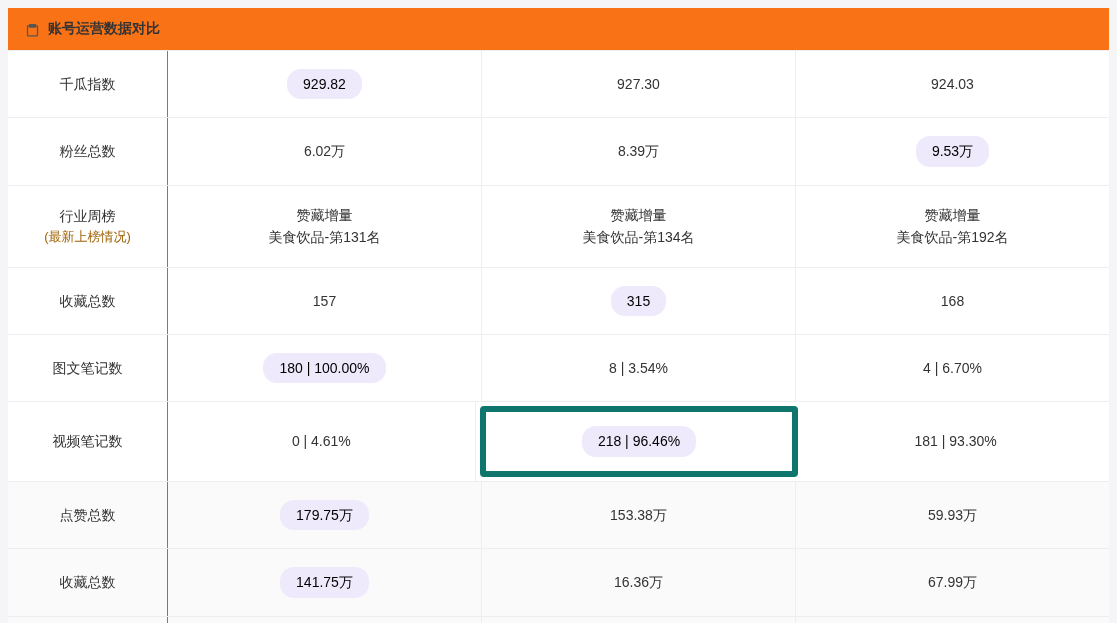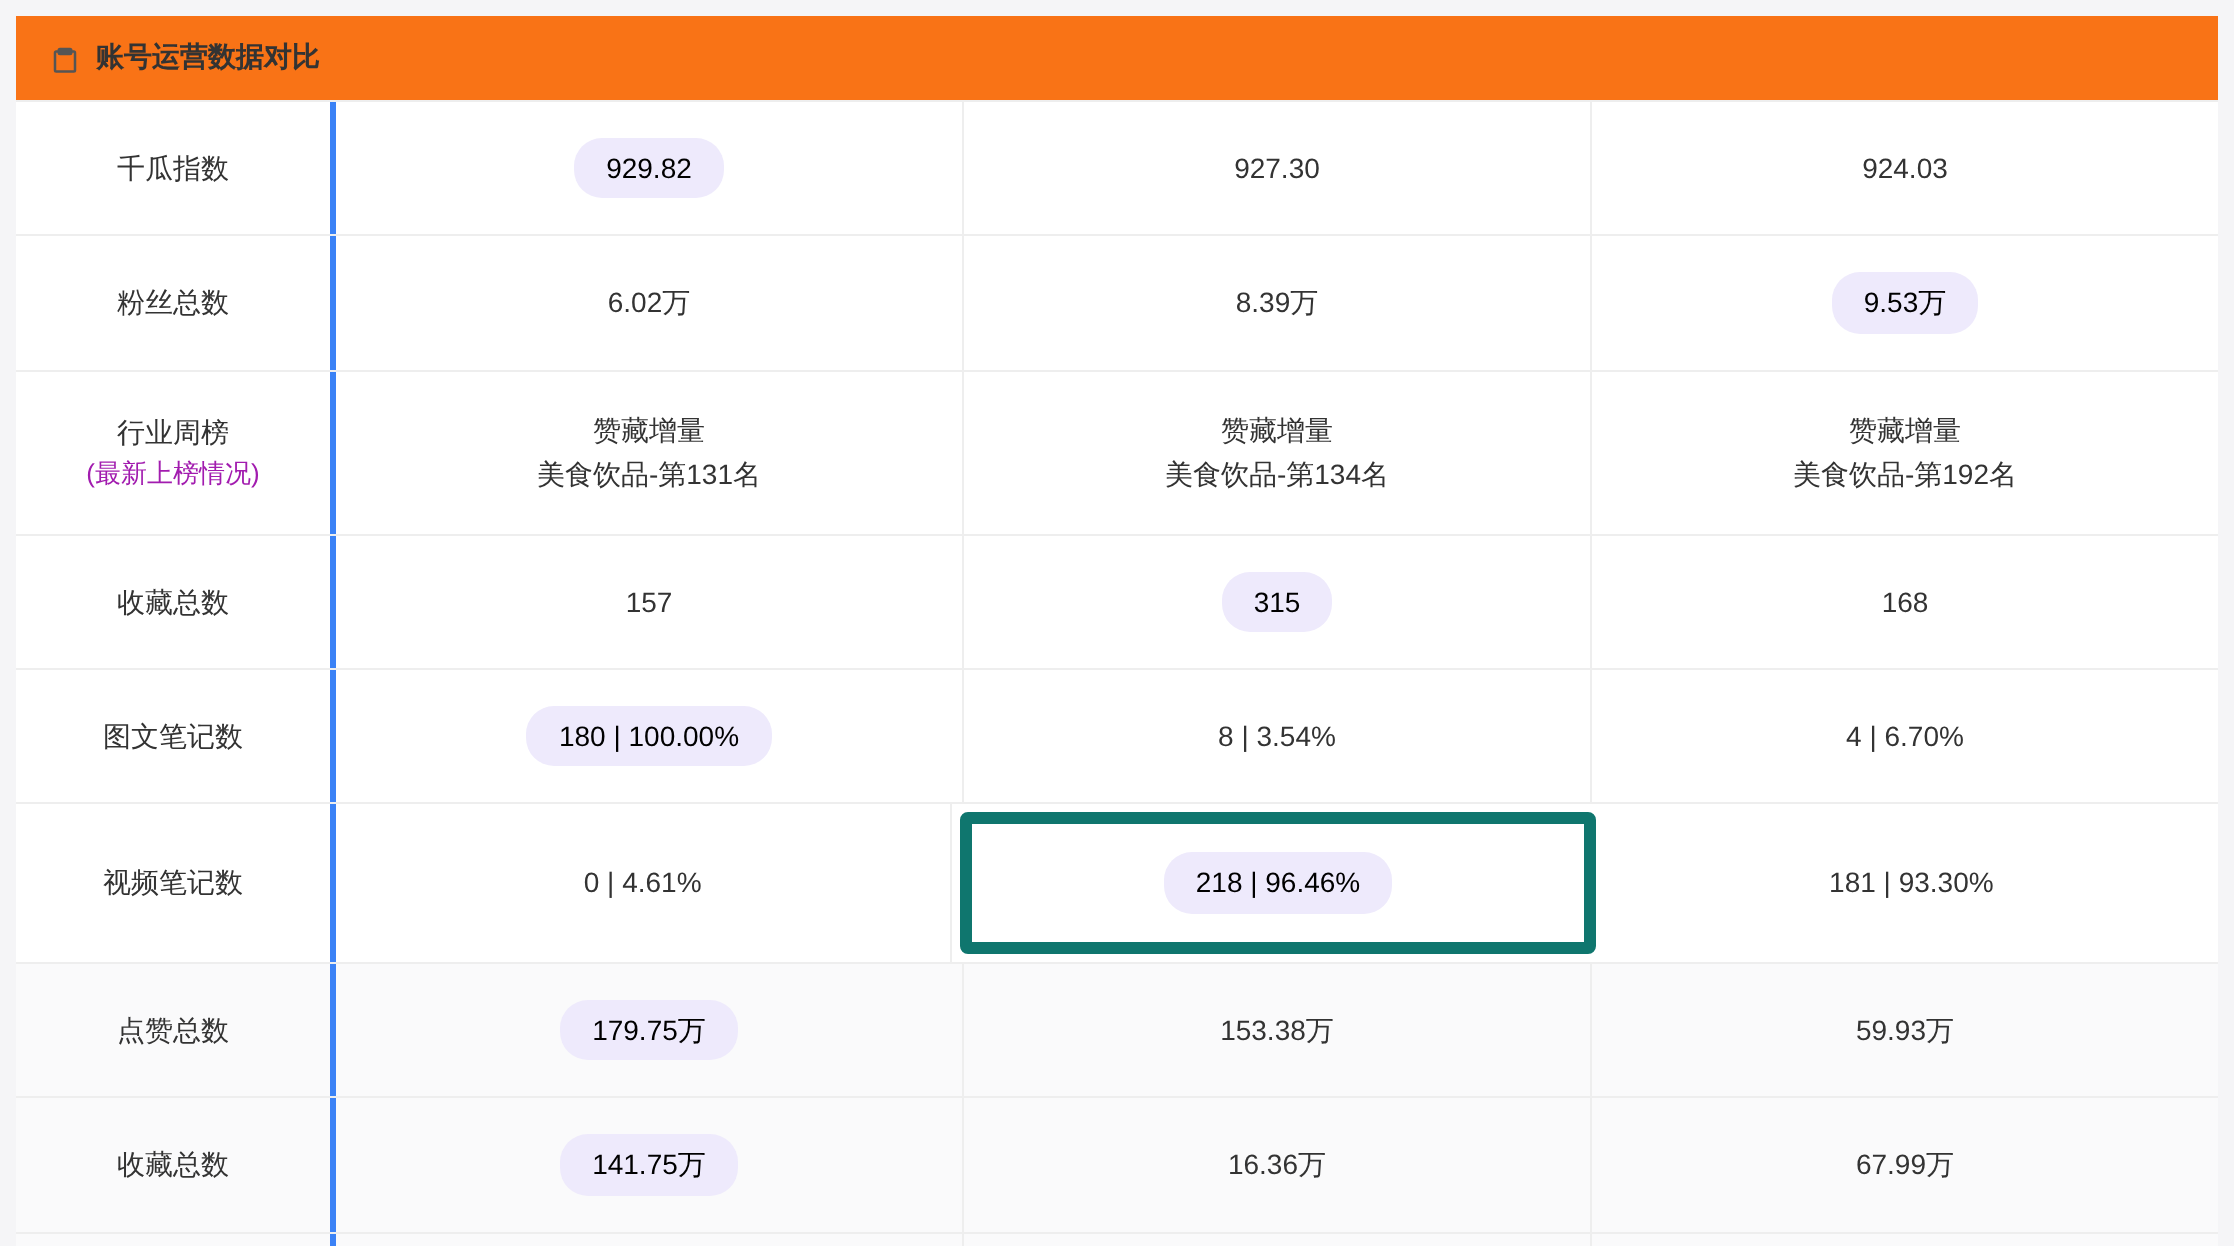--- a/index.html
+++ b/index.html
@@ -36,21 +36,21 @@
     .label-cell {
       width: 160px;
       flex-shrink: 0;
       padding: 18px 10px;
       text-align: left;
       color: #333;
       display: flex;
       flex-direction: column;
       justify-content: center;
       align-items: center;
-      border-right: 3px solid #3b82f6;
+      border-right: 1px solid #3b82f6;
       line-height: 1.6;
     }
     .data-cell {
       flex: 1;
       padding: 18px 10px;
       text-align: center;
       display: flex;
       flex-direction: column;
       justify-content: center;
       align-items: center;
@@ -67,21 +67,21 @@
       display: inline-block;
       font-weight: 500;
     }
     .data-cell.highlighted {
       border: 6px solid #0f766e;
       border-radius: 4px;
       margin: 4px;
       padding: 14px 10px;
     }
     .sub-line { display: block; }
-    .label-sub { color: #a21caf; font-size: 13px; }
+    .label-sub { color: #a16207; font-size: 13px; }
   </style>
 </head>
 <body>
 
 <div class="container">
   <div class="header">
     <span class="header-icon">
       <svg width="15" height="15" viewBox="0 0 24 24" fill="none" stroke="#555" stroke-width="2">
         <rect x="7" y="4" width="10" height="4" rx="1" fill="#555"></rect>
         <rect x="4" y="6" width="16" height="16" rx="1"></rect>

